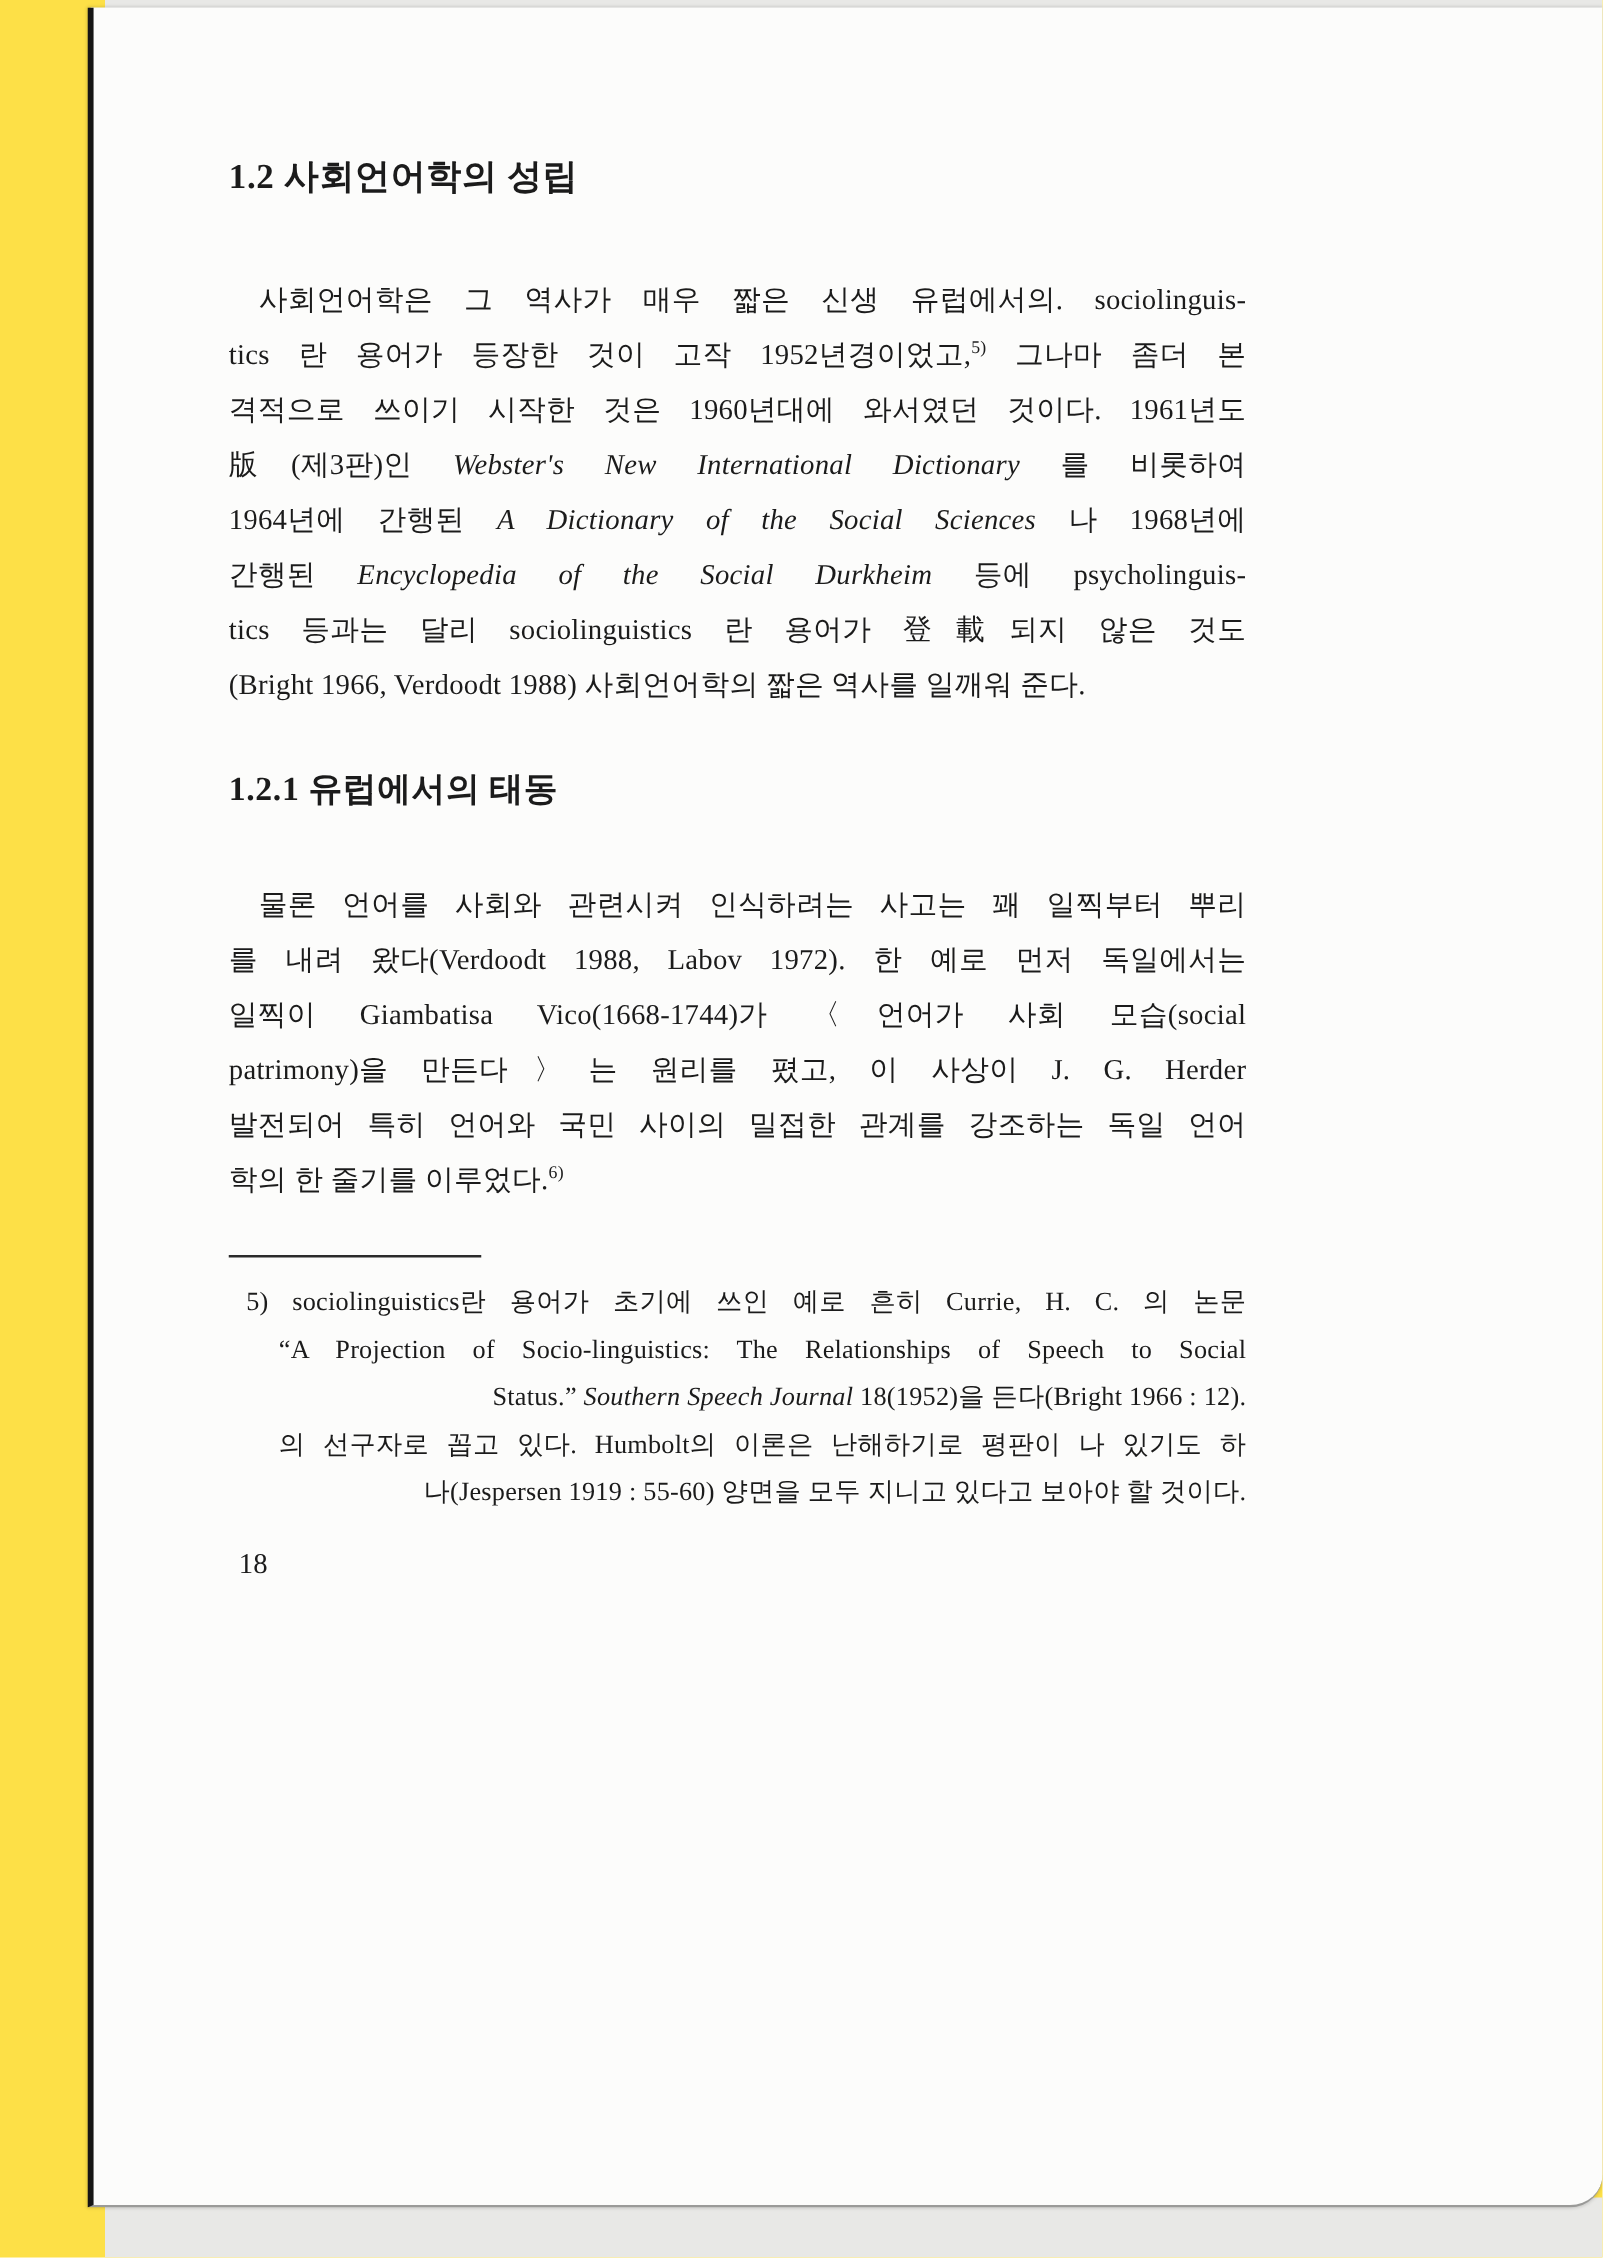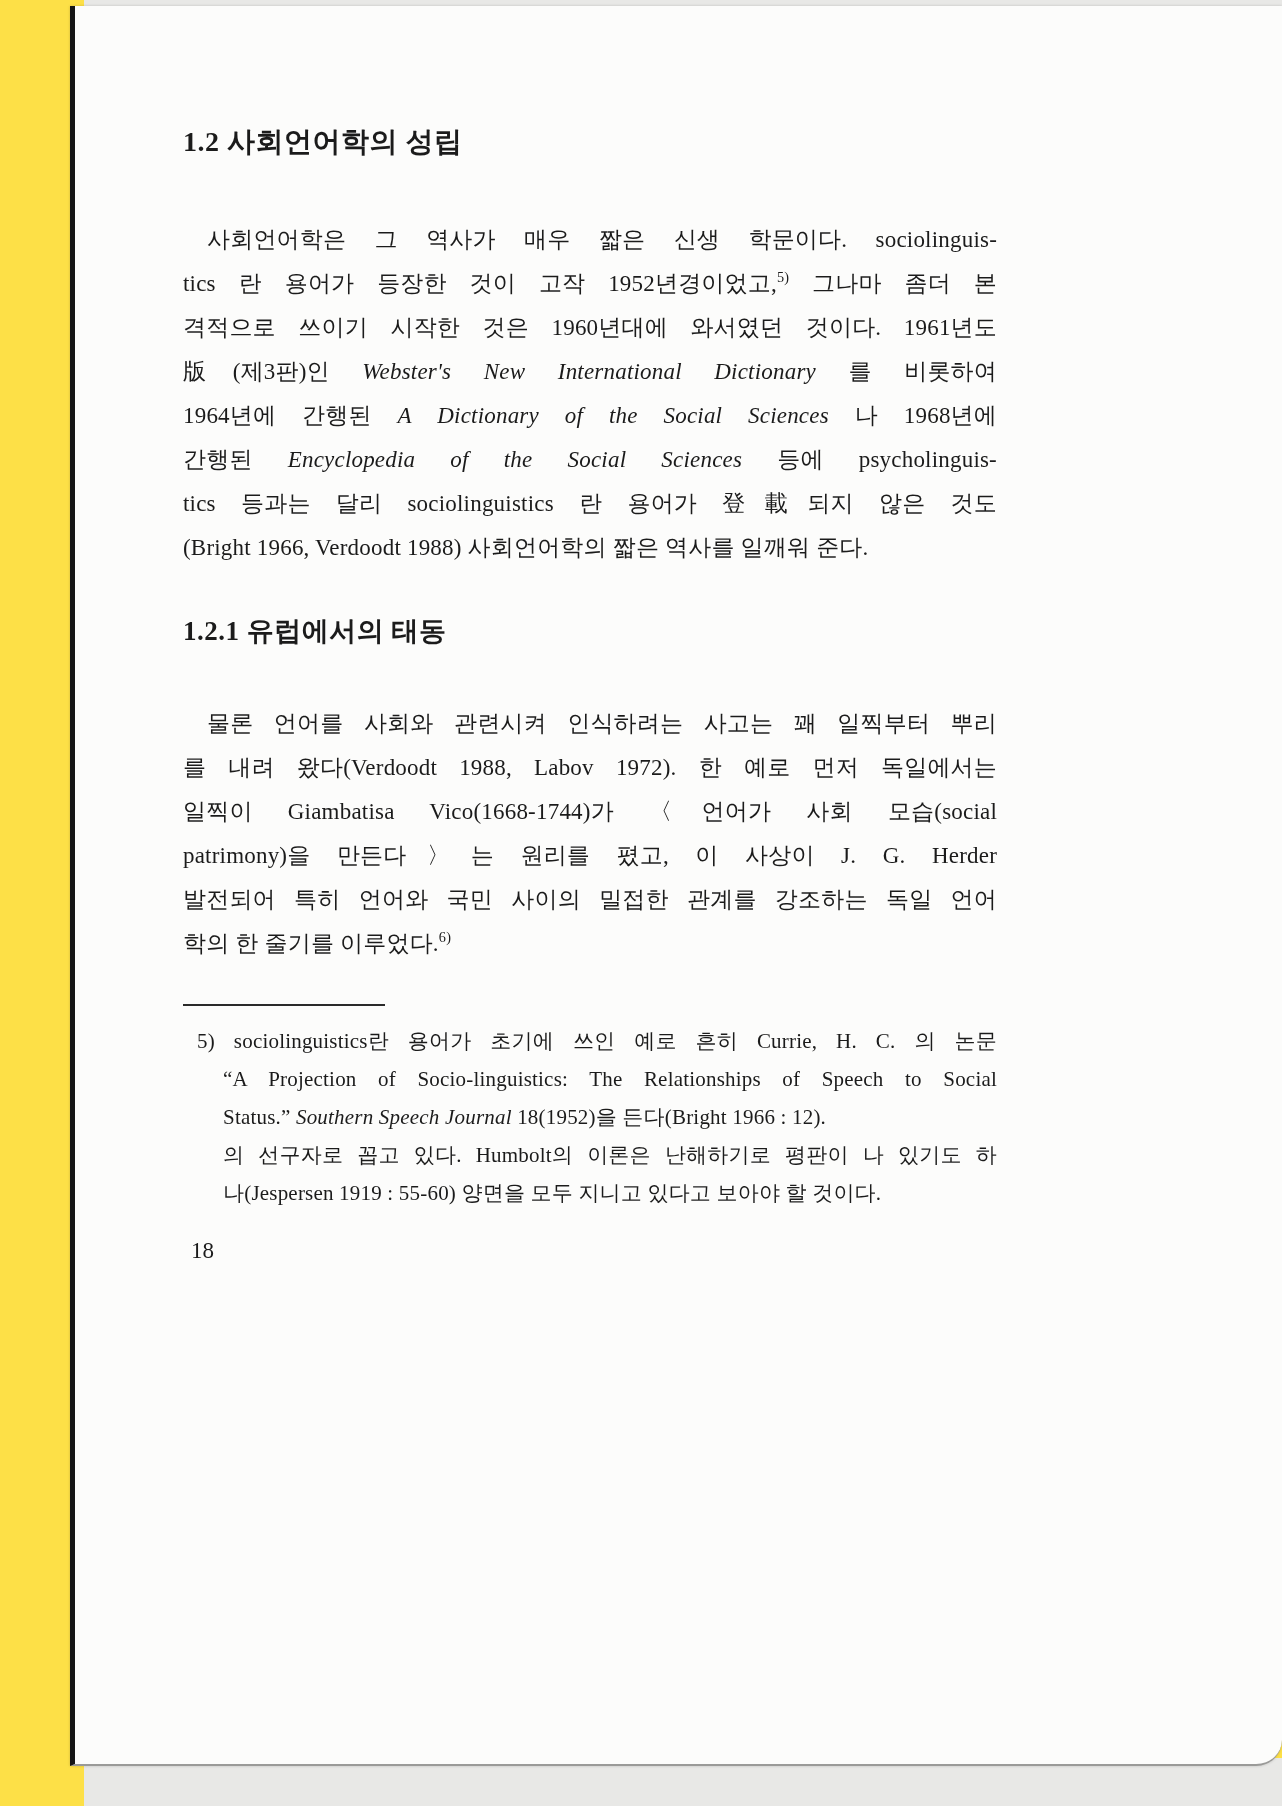--- a/index.html
+++ b/index.html
@@ -50,47 +50,47 @@
   .tline.just { text-align: justify; text-align-last: justify; }
   .tline.ind { text-indent: 24px; }
   .it { font-style: italic; }
   sup { font-size: 0.62em; line-height: 0; }
 
   .fnrule {
     width: 202px; height: 0; border-top: 2px solid #2a2a2a;
     margin: 38px 0 16px 0;
   }
   .footnote { font-size: 21px; margin-left: 14px; width: 800px; }
-  .footnote .tline { line-height: 38px; height: 38px; }
+  .footnote .tline { line-height: 38px; height: 38px; text-align: right; }
   .footnote .tline.hang { padding-left: 26px; }
 
   .pagenum {
     margin-top: 26px; margin-left: 8px;
     font-size: 23px; font-weight: 400;
   }
 </style>
 </head>
 <body>
 
 <div class="stage">
   <div class="band-top"></div>
   <div class="band-bottom"></div>
 
   <div class="page">
     <div class="content">
 
       <h1 class="heading">1.2 사회언어학의 성립</h1>
 
       <div class="para">
-          <div class="tline just ind"><span>사회언어학은 그 역사가 매우 짧은 신생 학문이다. sociolinguis-</span></div>
+          <div class="tline just ind"><span>사회언어학은 그 역사가 매우 짧은 신생 유럽에서의. sociolinguis-</span></div>
           <div class="tline just"><span>tics 란 용어가 등장한 것이 고작 1952년경이었고,</span><sup>5)</sup><span> 그나마 좀더 본</span></div>
           <div class="tline just"><span>격적으로 쓰이기 시작한 것은 1960년대에 와서였던 것이다. 1961년도</span></div>
           <div class="tline just"><span>版(제3판)인 </span><span class="it">Webster's New International Dictionary</span><span> 를 비롯하여</span></div>
           <div class="tline just"><span>1964년에 간행된 </span><span class="it">A Dictionary of the Social Sciences</span><span> 나 1968년에</span></div>
-          <div class="tline just"><span>간행된 </span><span class="it">Encyclopedia of the Social Sciences</span><span> 등에 psycholinguis-</span></div>
+          <div class="tline just"><span>간행된 </span><span class="it">Encyclopedia of the Social Durkheim</span><span> 등에 psycholinguis-</span></div>
           <div class="tline just"><span>tics 등과는 달리 sociolinguistics 란 용어가 登載되지 않은 것도</span></div>
           <div class="tline"><span>(Bright 1966, Verdoodt 1988) 사회언어학의 짧은 역사를 일깨워 준다.</span></div>
         </div>
 
       <h2 class="subheading">1.2.1 유럽에서의 태동</h2>
 
       <div class="para">
           <div class="tline just ind"><span>물론 언어를 사회와 관련시켜 인식하려는 사고는 꽤 일찍부터 뿌리</span></div>
           <div class="tline just"><span>를 내려 왔다(Verdoodt 1988, Labov 1972). 한 예로 먼저 독일에서는</span></div>
           <div class="tline just"><span>일찍이 Giambatisa Vico(1668-1744)가 〈언어가 사회 모습(social</span></div>

